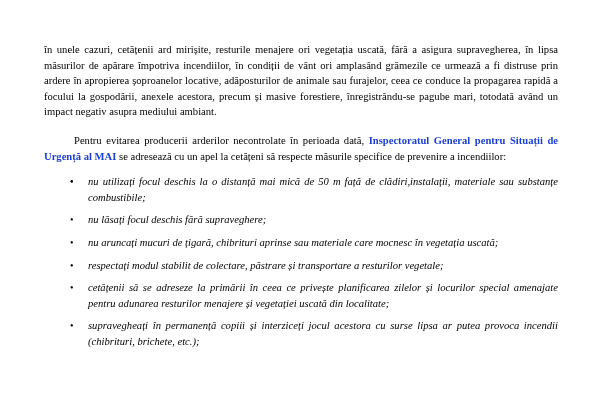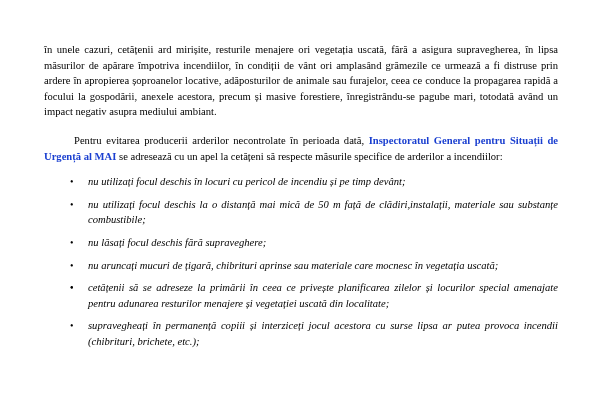--- a/index.html
+++ b/index.html
@@ -85,42 +85,42 @@
 <body>
 
 <div class="page">
 
   <p class="para intro">în unele cazuri, cetățenii ard mirișite, resturile menajere ori vegetația uscată, fără a asigura supravegherea, în lipsa măsurilor de apărare împotriva incendiilor, în condiții de vânt ori amplasând grămezile ce urmează a fi distruse prin ardere în apropierea șoproanelor locative, adăposturilor de animale sau furajelor, ceea ce conduce la propagarea rapidă a focului la gospodării, anexele acestora, precum și masive forestiere, înregistrându-se pagube mari, totodată având un impact negativ asupra mediului ambiant.</p>
 
   <p class="para lead">
     <span class="bold">Pentru evitarea producerii arderilor necontrolate în perioada dată,</span>
     <span class="link">Inspectoratul General pentru Situații de Urgență al MAI</span>
     <span class="bold">se adresează</span>
-    <span class="bold">cu un apel la cetățeni să respecte măsurile specifice de arderilor a incendiilor:</span>
+    <span class="bold">cu un apel la cetățeni să respecte măsurile specifice de prevenire a incendiilor:</span>
   </p>
 
   <ul class="bullets">
     <li>
       <span class="bullet-mark">•</span>
-      <span>nu utilizați focul deschis în locuri cu pericol de incendiu și pe timp devânt;</span>
     </li>
     <li>
       <span class="bullet-mark">•</span>
       <span>nu utilizați focul deschis la o distanță mai mică de 50 m față de clădiri,instalații, materiale sau substanțe combustibile;</span>
     </li>
     <li>
       <span class="bullet-mark">•</span>
       <span>nu lăsați focul deschis fără supraveghere;</span>
     </li>
     <li>
       <span class="bullet-mark">•</span>
       <span>nu aruncați mucuri de țigară, chibrituri aprinse sau materiale care mocnesc în vegetația uscată;</span>
     </li>
     <li>
       <span class="bullet-mark">•</span>
+      <span>respectați modul stabilit de colectare, păstrare și transportare a resturilor vegetale;</span>
     </li>
     <li>
       <span class="bullet-mark">•</span>
       <span>cetățenii să se adreseze la primării în ceea ce privește planificarea zilelor și locurilor special amenajate pentru adunarea resturilor menajere și vegetației uscată din localitate;</span>
     </li>
     <li>
       <span class="bullet-mark">•</span>
       <span>supravegheați în permanență copiii și interziceți jocul acestora cu surse lipsa ar putea provoca incendii (chibrituri, brichete, etc.);</span>
     </li>
     <li class="clipped">

